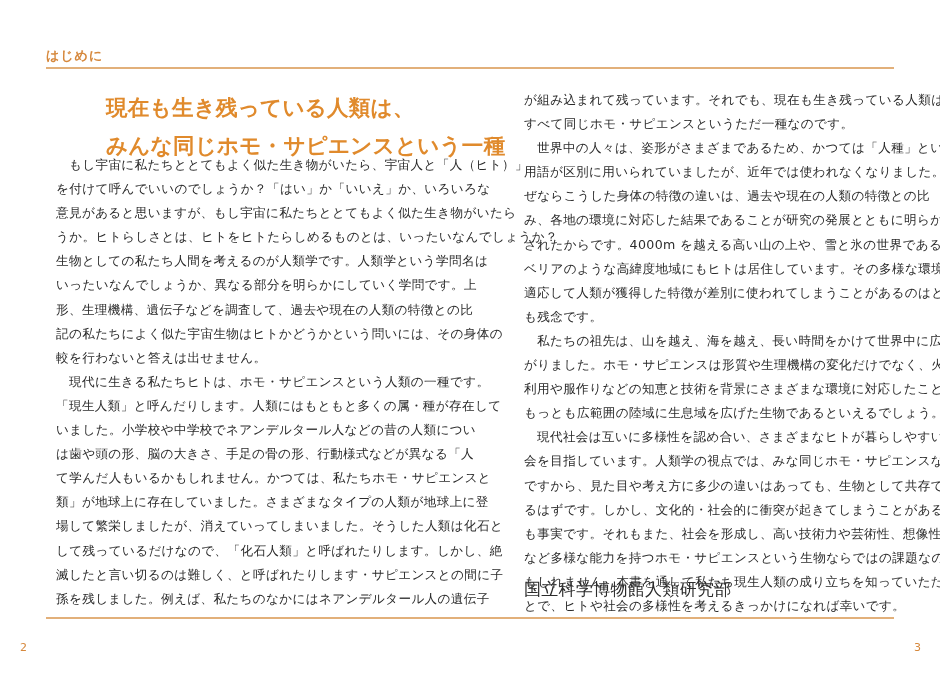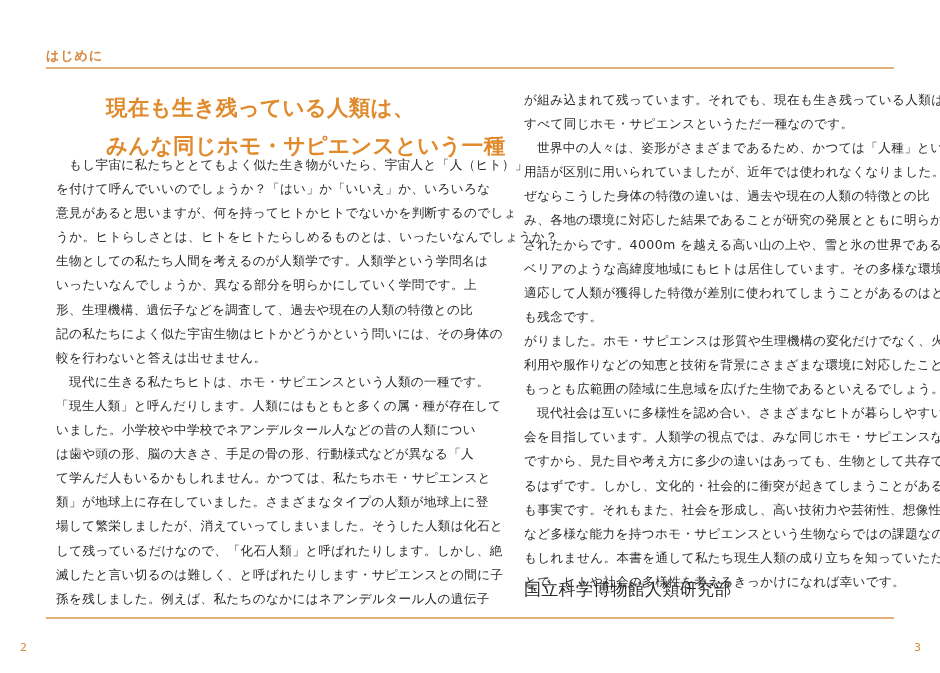--- a/index.html
+++ b/index.html
@@ -44,21 +44,21 @@
 <div class="rule top"></div>
 
 <div class="heading">
   <span class="hline">現在も生き残っている人類は、</span>
   <span class="hline">みんな同じホモ・サピエンスという一種</span>
 </div>
 
 <div class="column left" id="leftCol">
     <span class="line indent">もし宇宙に私たちととてもよく似た生き物がいたら、宇宙人と「人（ヒト）」</span>
     <span class="line">を付けて呼んでいいのでしょうか？「はい」か「いいえ」か、いろいろな</span>
-    <span class="line">意見があると思いますが、何を持ってヒトかヒトでないかを判断するのでしょ</span>
+    <span class="line">意見があると思いますが、もし宇宙に私たちととてもよく似た生き物がいたら</span>
     <span class="line">うか。ヒトらしさとは、ヒトをヒトたらしめるものとは、いったいなんでしょうか？</span>
     <span class="line">生物としての私たち人間を考えるのが人類学です。人類学という学問名は</span>
     <span class="line">いったいなんでしょうか、異なる部分を明らかにしていく学問です。上</span>
     <span class="line">形、生理機構、遺伝子などを調査して、過去や現在の人類の特徴との比</span>
     <span class="line">記の私たちによく似た宇宙生物はヒトかどうかという問いには、その身体の</span>
     <span class="line">較を行わないと答えは出せません。</span>
     <span class="line indent">現代に生きる私たちヒトは、ホモ・サピエンスという人類の一種です。</span>
     <span class="line">「現生人類」と呼んだりします。人類にはもともと多くの属・種が存在して</span>
     <span class="line">いました。小学校や中学校でネアンデルタール人などの昔の人類につい</span>
     <span class="line">は歯や頭の形、脳の大きさ、手足の骨の形、行動様式などが異なる「人</span>
@@ -73,20 +73,21 @@
     <span class="line">が組み込まれて残っています。それでも、現在も生き残っている人類は、</span>
     <span class="line">すべて同じホモ・サピエンスというただ一種なのです。</span>
     <span class="line indent">世界中の人々は、姿形がさまざまであるため、かつては「人種」という</span>
     <span class="line">用語が区別に用いられていましたが、近年では使われなくなりました。な</span>
     <span class="line">ぜならこうした身体の特徴の違いは、過去や現在の人類の特徴との比</span>
     <span class="line">み、各地の環境に対応した結果であることが研究の発展とともに明らかに</span>
     <span class="line">されたからです。4000m を越える高い山の上や、雪と氷の世界であるシ</span>
     <span class="line">ベリアのような高緯度地域にもヒトは居住しています。その多様な環境に</span>
     <span class="line">適応して人類が獲得した特徴が差別に使われてしまうことがあるのはとて</span>
     <span class="line">も残念です。</span>
+    <span class="line indent">私たちの祖先は、山を越え、海を越え、長い時間をかけて世界中に広</span>
     <span class="line">がりました。ホモ・サピエンスは形質や生理機構の変化だけでなく、火の</span>
     <span class="line">利用や服作りなどの知恵と技術を背景にさまざまな環境に対応したことで、</span>
     <span class="line">もっとも広範囲の陸域に生息域を広げた生物であるといえるでしょう。</span>
     <span class="line indent">現代社会は互いに多様性を認め合い、さまざまなヒトが暮らしやすい社</span>
     <span class="line">会を目指しています。人類学の視点では、みな同じホモ・サピエンスなの</span>
     <span class="line">ですから、見た目や考え方に多少の違いはあっても、生物として共存でき</span>
     <span class="line">るはずです。しかし、文化的・社会的に衝突が起きてしまうことがあるの</span>
     <span class="line">も事実です。それもまた、社会を形成し、高い技術力や芸術性、想像性</span>
     <span class="line">など多様な能力を持つホモ・サピエンスという生物ならではの課題なのか</span>
     <span class="line">もしれません。本書を通して私たち現生人類の成り立ちを知っていただくこ</span>

